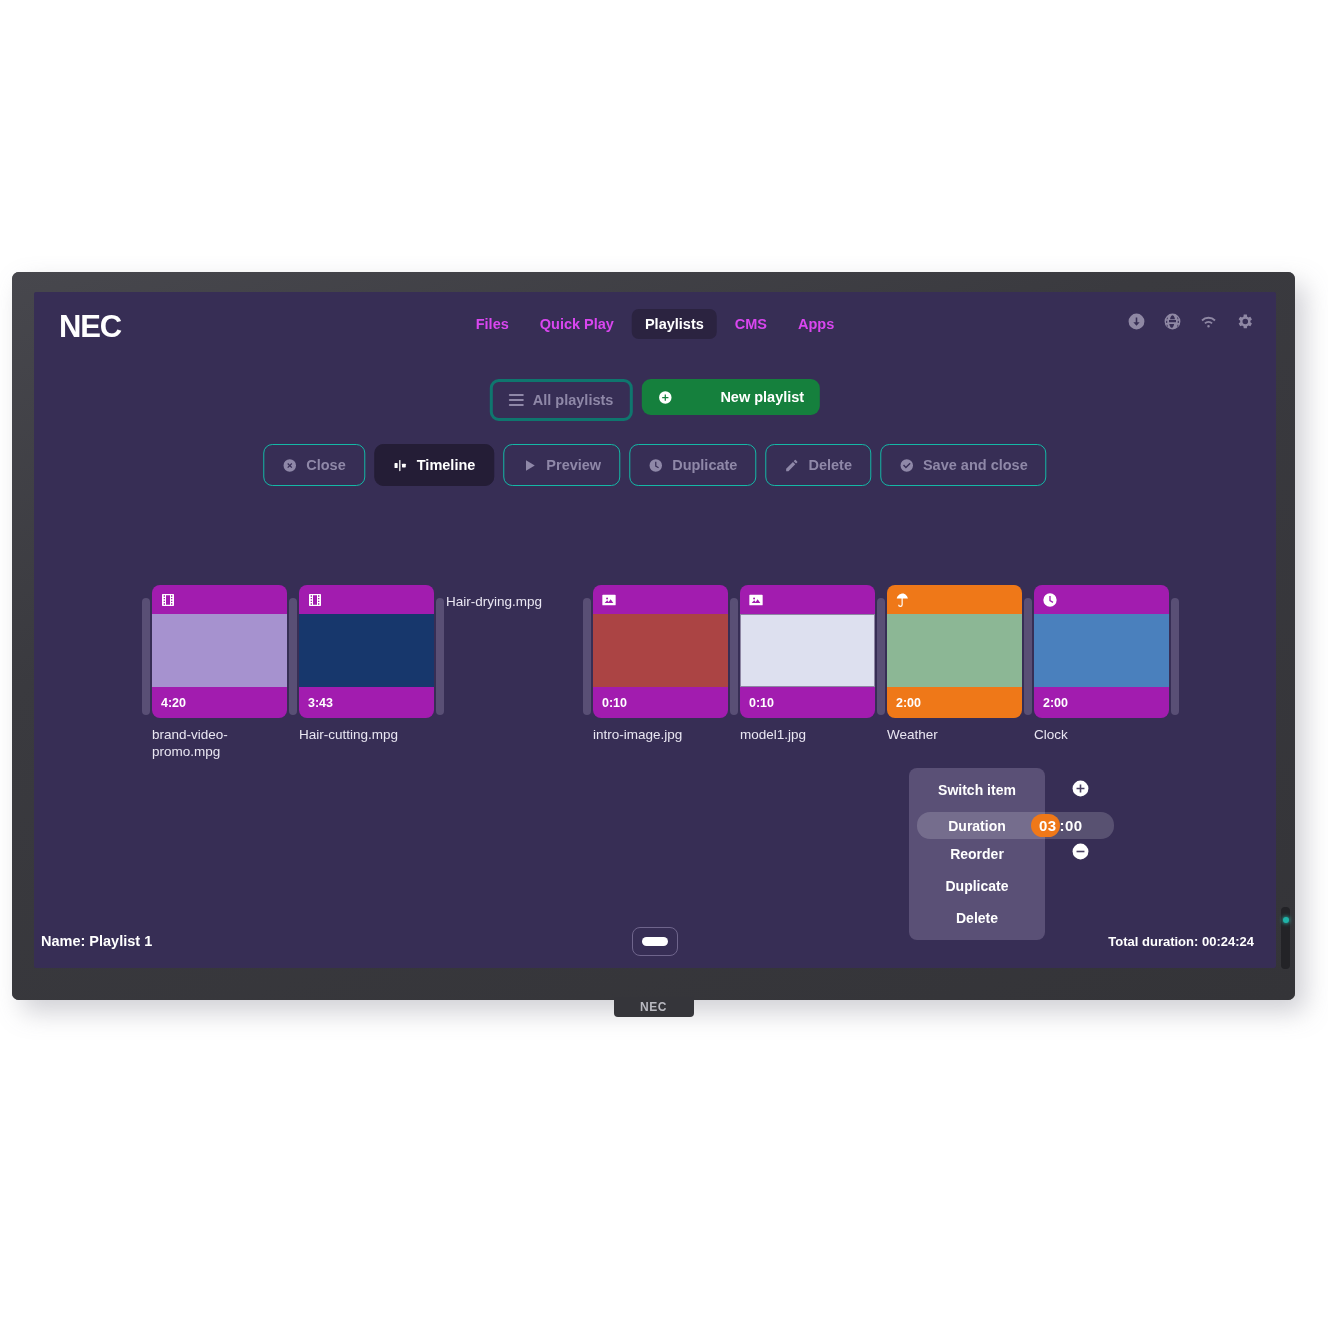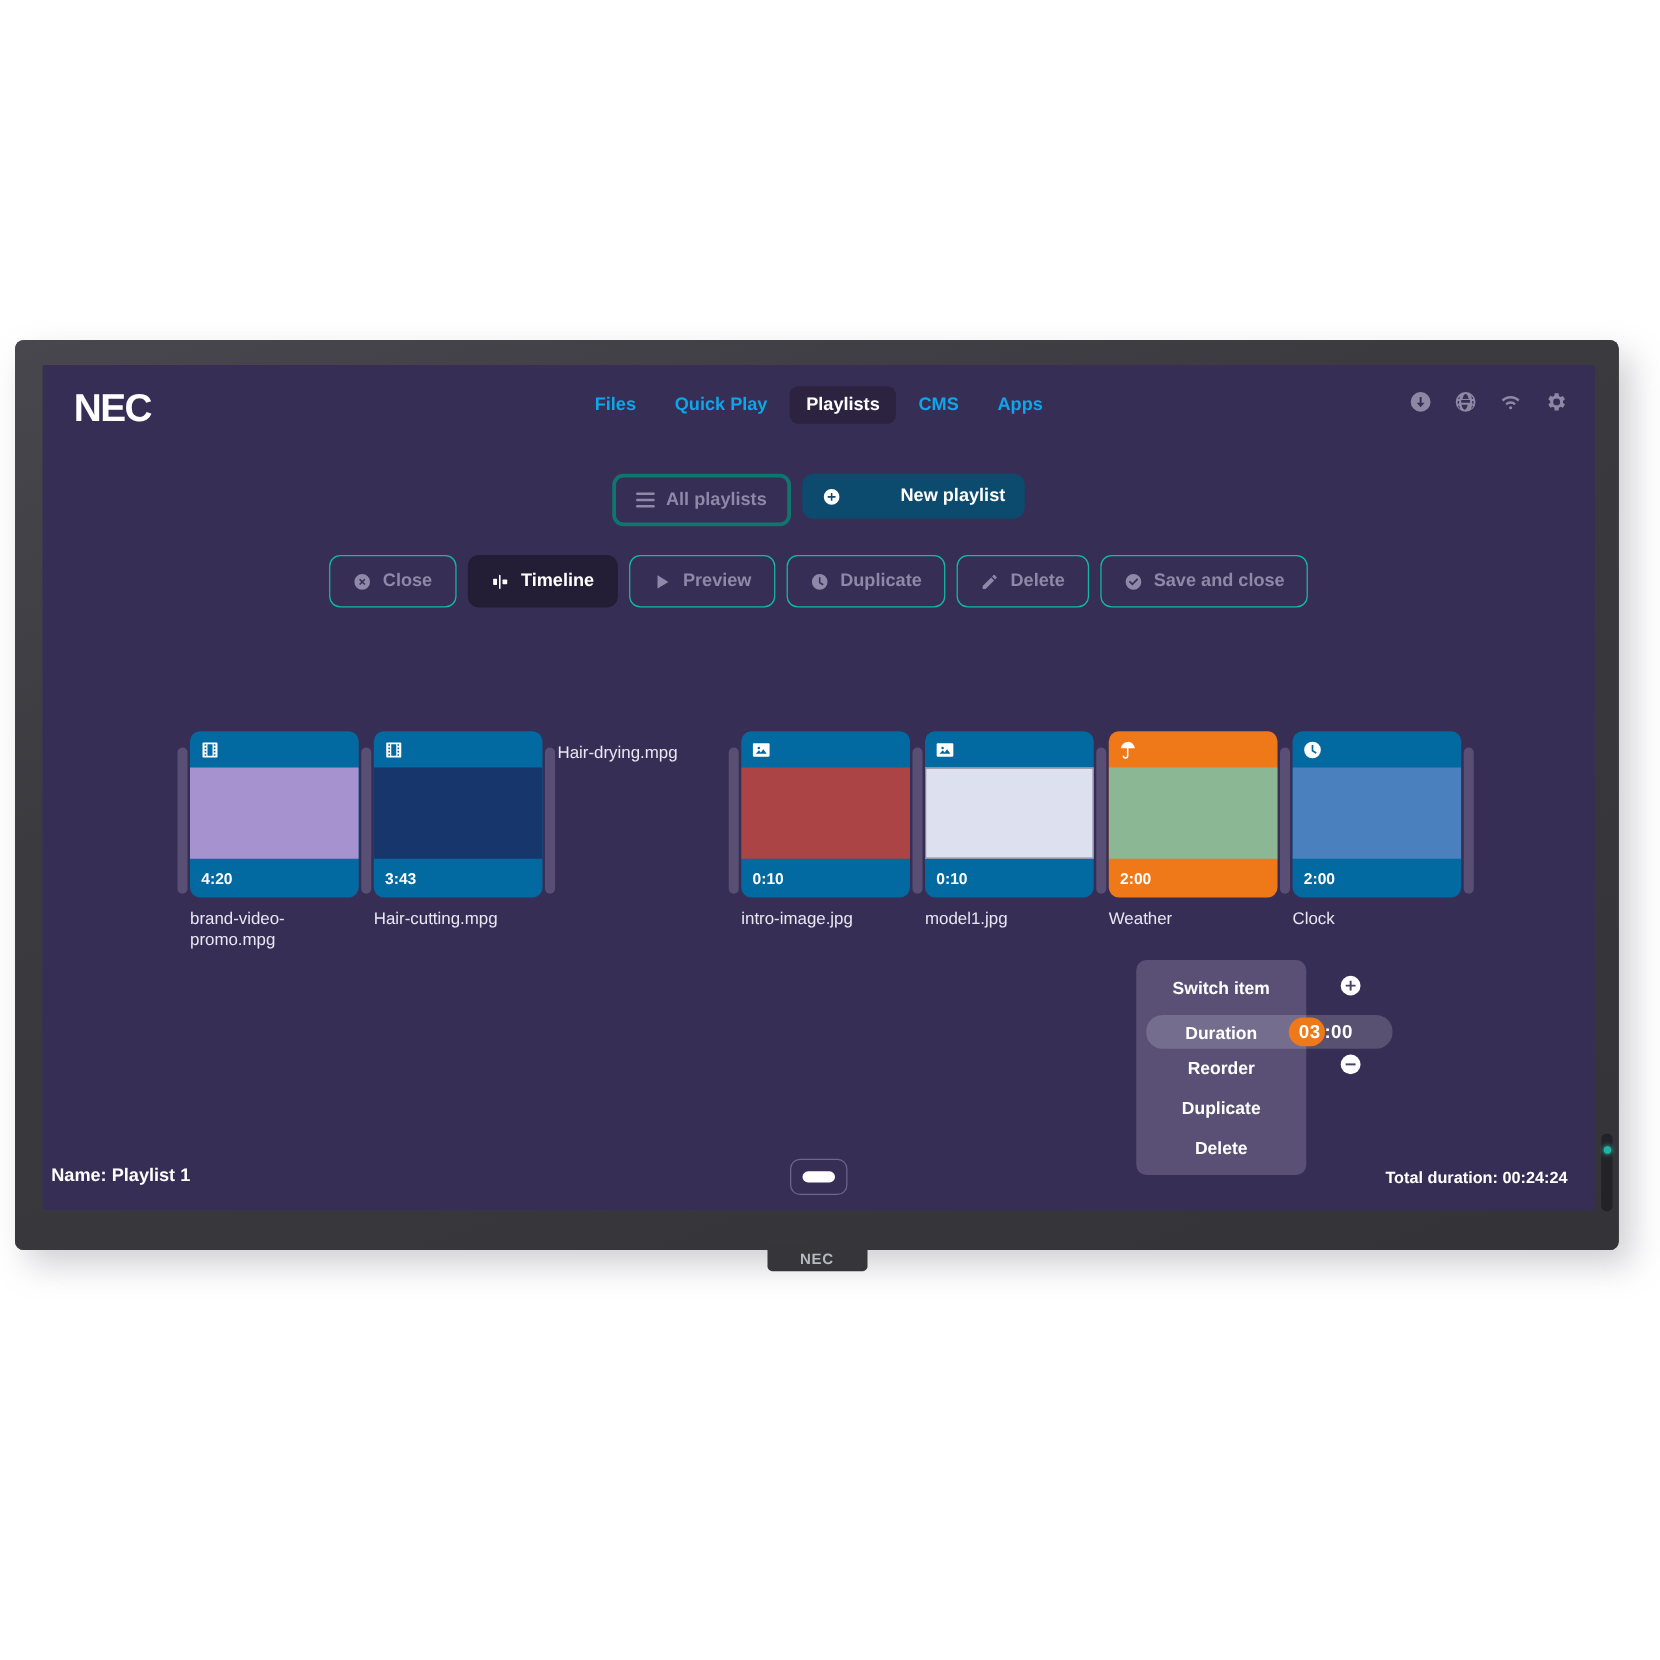--- a/index.html
+++ b/index.html
@@ -108,21 +108,21 @@
     top: 17px;
     display: flex;
     align-items: center;
     gap: 5px;
   }
   .nav-item {
     padding: 7px 13px;
     border-radius: 7px;
     font-size: 14.5px;
     font-weight: bold;
-    color: #0ea5e9;
+    color: #d946ef;
     white-space: nowrap;
     cursor: pointer;
   }
   .nav-item.active {
     background: #2b2340;
     color: #ffffff;
   }
   #status-icons {
     position: absolute;
     right: 22px;
@@ -153,21 +153,21 @@
     font-size: 14.5px;
     font-weight: bold;
     cursor: pointer;
   }
   .pl-btn.outline {
     border: 3px solid #0f766e;
     color: #8f88a8;
     background: transparent;
   }
   .pl-btn.solid {
-    background: #0c4a6e;
+    background: #15803d;
     color: #ffffff;
     gap: 48px;
   }
   .hamburger { display:flex; flex-direction:column; gap:3px; }
   .hamburger i { display:block; width:15px; height:2px; background:#8f88a8; border-radius:1px; }
 
   
   #toolbar {
     position: absolute;
     left: 50%;
@@ -218,21 +218,21 @@
   }
   .card-wrap {
     width: 135px;
     margin: 0 2px;
     flex: 0 0 auto;
   }
   .card {
     width: 135px;
     height: 133px;
     border-radius: 8px;
-    background: #0369a1;
+    background: #a21caf;
     position: relative;
     overflow: hidden;
     cursor: pointer;
   }
   .card.selected { background: #ef7818; }
   .card-icon {
     position: absolute;
     left: 8px;
     top: 7px;
     width: 16px;

